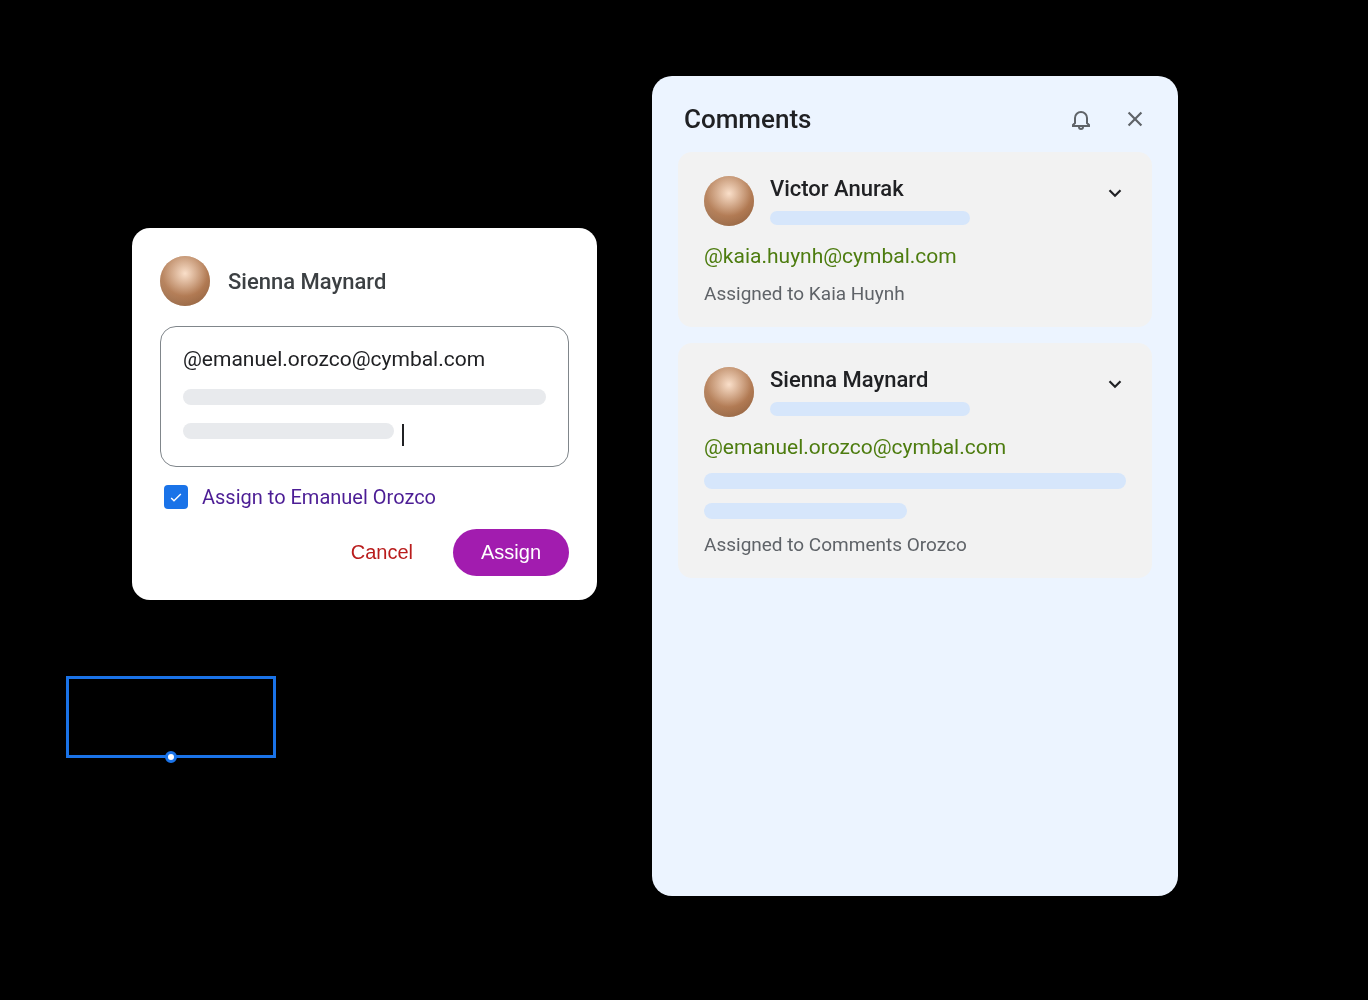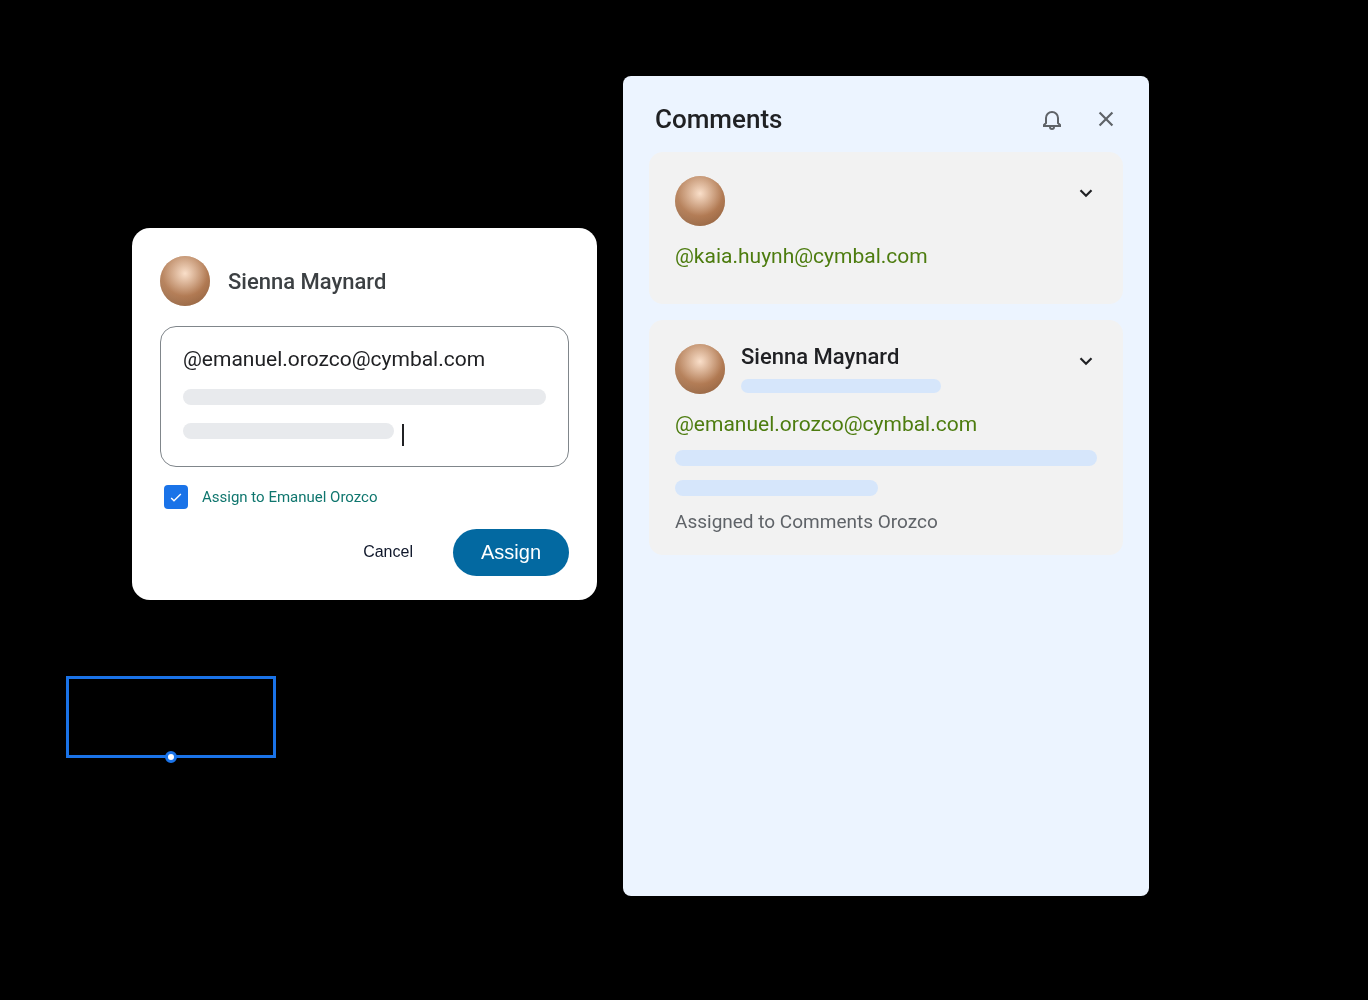--- a/index.html
+++ b/index.html
@@ -107,59 +107,59 @@
     width: 24px;
     height: 24px;
     background: #1a73e8;
     border-radius: 4px;
     display: flex;
     align-items: center;
     justify-content: center;
     color: #fff;
   }
   .assign-label {
-    font-size: 15px;
-    color: #0f766e;
+    font-size: 20px;
+    color: #4c1d95;
   }
 
   .btn-row {
     display: flex;
     justify-content: flex-end;
     gap: 24px;
     align-items: center;
   }
   .btn-text {
-    font-size: 16px;
-    font-weight: 500;
-    color: #0f172a;
+    font-size: 20px;
+    font-weight: 500;
+    color: #b91c1c;
     padding: 10px 16px;
     background: transparent;
     border: none;
     cursor: pointer;
   }
   .btn-primary {
     font-size: 20px;
     font-weight: 500;
     color: #fff;
-    background: #0369a1;
+    background: #a21caf;
     border: none;
     border-radius: 24px;
     padding: 12px 28px;
     cursor: pointer;
   }
 
   
   .comments-panel {
     position: absolute;
-    left: 623px;
+    left: 652px;
     top: 76px;
     width: 526px;
     min-height: 820px;
     background: #ecf4ff;
-    border-radius: 8px;
+    border-radius: 20px;
     padding: 24px 26px 32px 26px;
   }
   .panel-header {
     display: flex;
     align-items: center;
     justify-content: space-between;
     margin-bottom: 18px;
     padding: 4px 4px 0 6px;
   }
   .panel-title {
@@ -278,27 +278,32 @@
         <svg width="22" height="22" viewBox="0 0 24 24" stroke="#5f6368" stroke-width="2.4">
             <path d="M5 5l14 14M19 5L5 19"></path>
           </svg>
       </div>
     </div>
   </div>
 
   <div class="comment-card">
     <div class="comment-head">
       <div class="avatar"></div>
+      <div>
+        <div class="comment-name">Victor Anurak</div>
+        <div class="comment-sub-skel"></div>
+      </div>
       <div class="chevron-down">
         <svg width="22" height="22" viewBox="0 0 24 24" fill="none" stroke="#202124" stroke-width="2.4">
             <path d="M6 9l6 6 6-6"></path>
           </svg>
       </div>
     </div>
     <div class="mention">@kaia.huynh@cymbal.com</div>
+    <div class="assigned-line">Assigned to Kaia Huynh</div>
   </div>
 
   <div class="comment-card">
     <div class="comment-head">
       <div class="avatar"></div>
       <div>
         <div class="comment-name">Sienna Maynard</div>
         <div class="comment-sub-skel"></div>
       </div>
       <div class="chevron-down">

